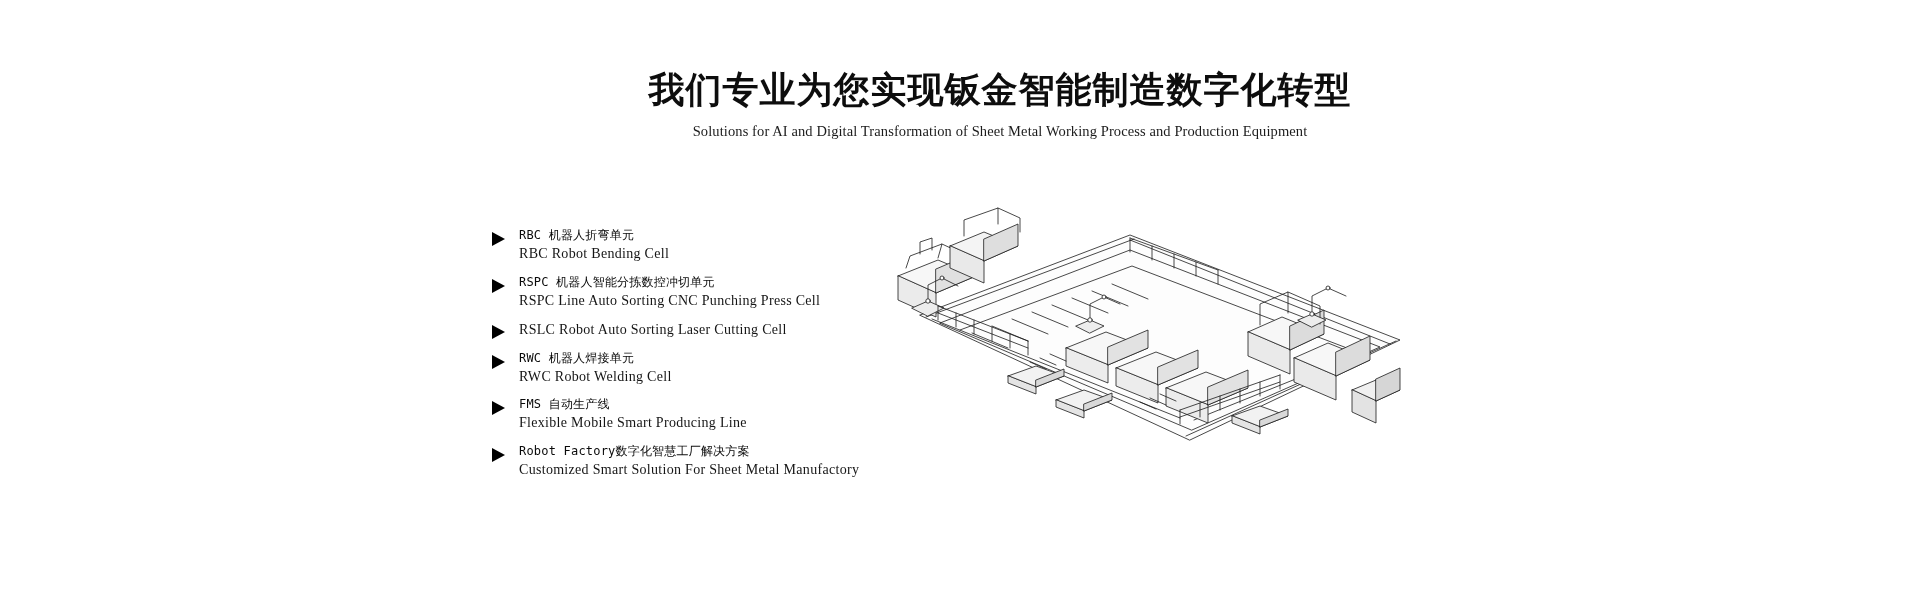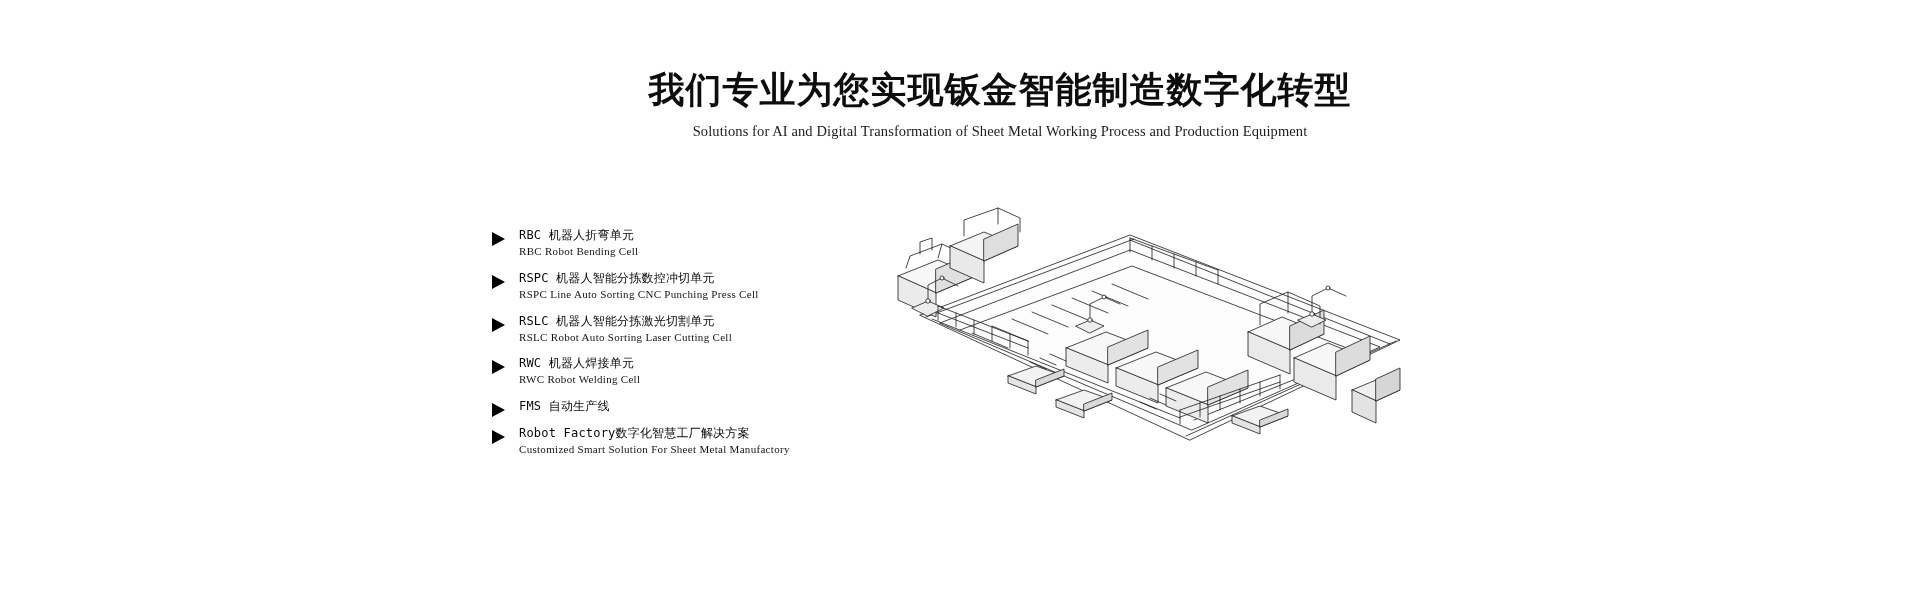--- a/index.html
+++ b/index.html
@@ -67,21 +67,21 @@
   .item-cn {
     font-family: "DejaVu Sans Mono", monospace;
     font-size: 12px;
     line-height: 1.25;
     color: #0a0a0a;
     white-space: nowrap;
     letter-spacing: 0.2px;
   }
   .item-en {
     font-family: "Liberation Serif", serif;
-    font-size: 11px;
+    font-size: 14px;
     line-height: 1.25;
     color: #151515;
     white-space: nowrap;
     margin-top: 2px;
     letter-spacing: 0.3px;
   }
 
   
   .illustration {
     position: absolute;
@@ -111,33 +111,33 @@
   </div>
 
   <div class="list-item">
     <span class="bullet"></span>
     <div class="item-cn">RSPC  机器人智能分拣数控冲切单元</div>
     <div class="item-en">RSPC Line Auto Sorting CNC Punching Press Cell</div>
   </div>
 
   <div class="list-item">
     <span class="bullet"></span>
-    <div class="item-cn">RSLC  机器人智能分拣激光切割单元</div>
     <div class="item-en">RSLC Robot Auto Sorting Laser Cutting Cell</div>
   </div>
 
   <div class="list-item">
     <span class="bullet"></span>
     <div class="item-cn">RWC  机器人焊接单元</div>
     <div class="item-en">RWC Robot Welding Cell</div>
   </div>
 
   <div class="list-item">
     <span class="bullet"></span>
     <div class="item-cn">FMS  自动生产线</div>
+    <div class="item-en">Flexible Mobile Smart Producing Line</div>
   </div>
 
   <div class="list-item">
     <span class="bullet"></span>
     <div class="item-cn">Robot Factory数字化智慧工厂解决方案</div>
     <div class="item-en">Customized Smart Solution For Sheet Metal Manufactory</div>
   </div>
 
 </div>
 

